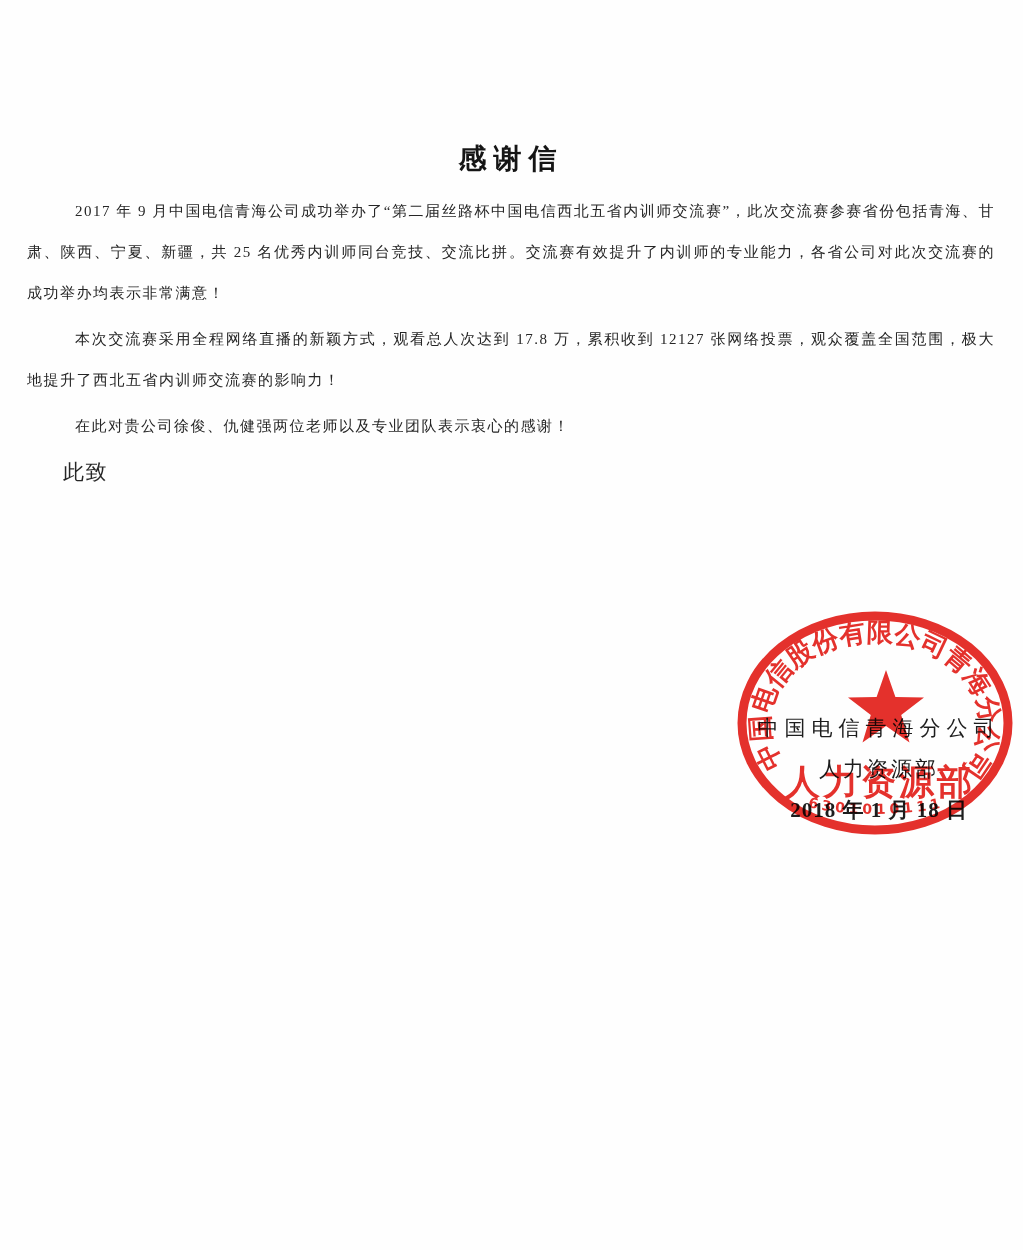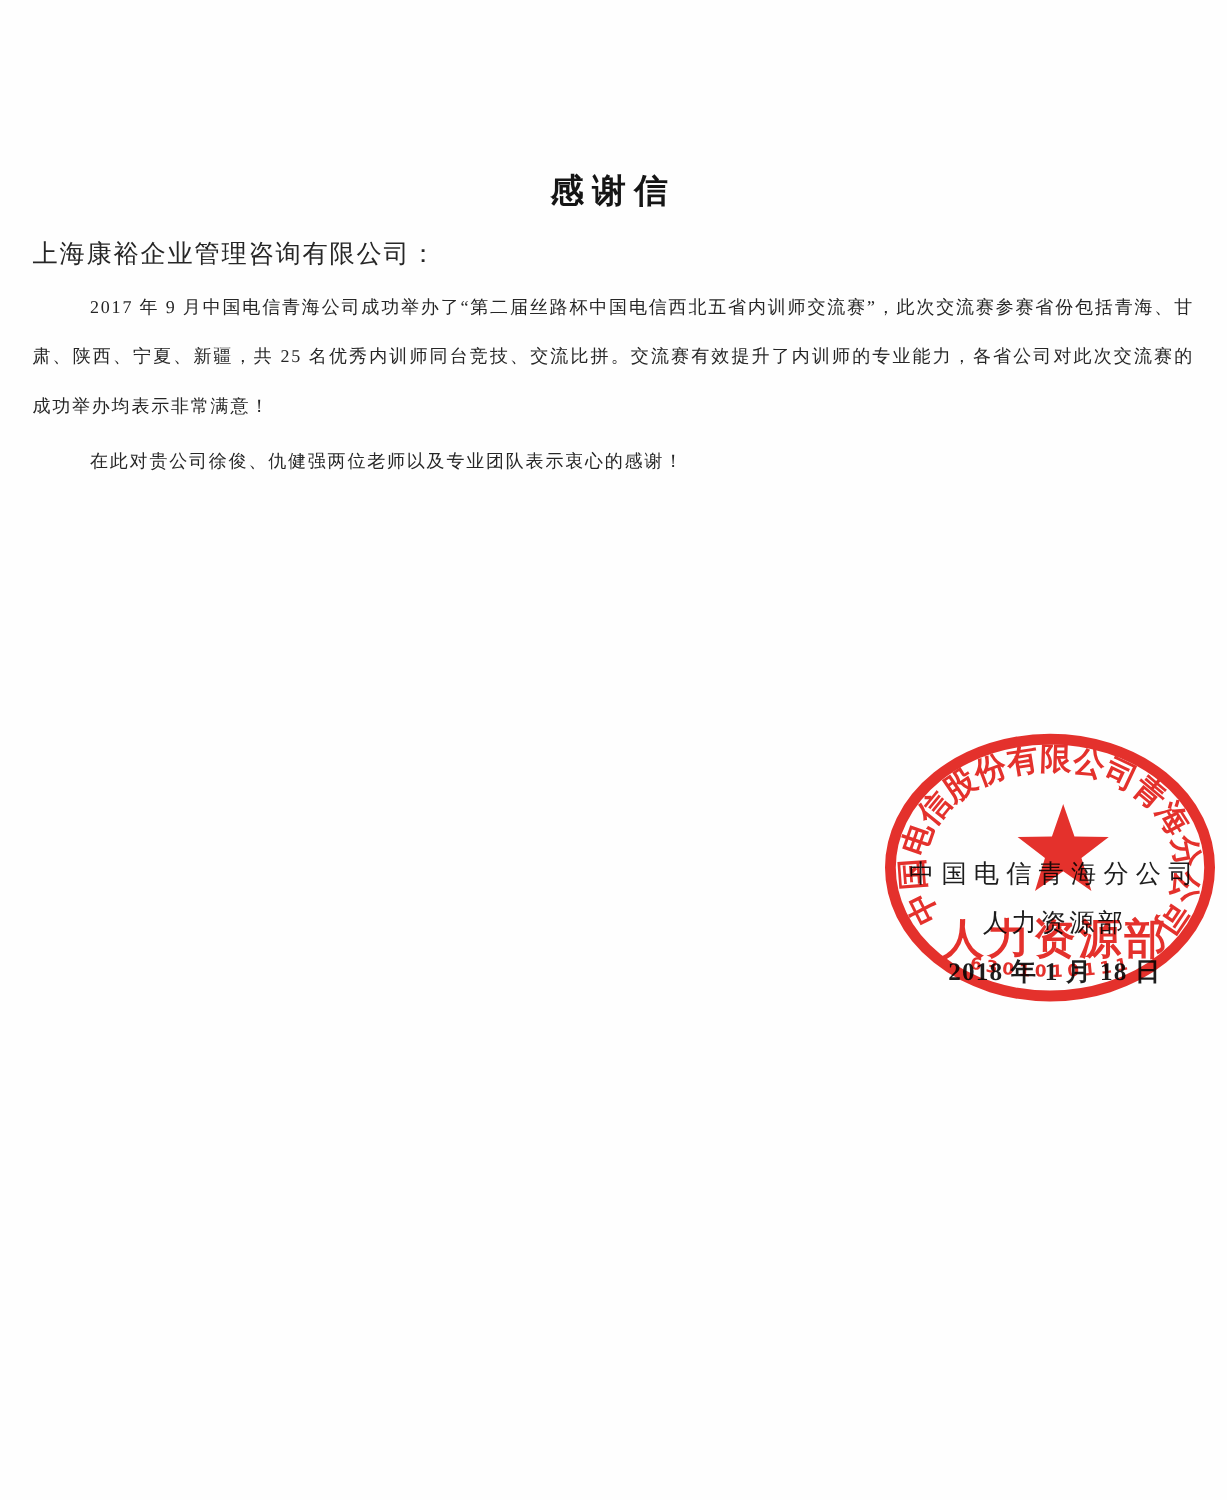--- a/index.html
+++ b/index.html
@@ -41,25 +41,26 @@
   .stamp-serial { font-family:"DejaVu Sans", sans-serif; font-weight:bold; font-size:14px; letter-spacing:4px; }
 </style>
 </head>
 <body>
 
 <div class="page">
 
   <div class="content">
     <div class="title">感谢信</div>
 
-    <div class="greeting">上海康裕企业管理咨询有限公司：</div>
 
     <p class="body">2017 年 9 月中国电信青海公司成功举办了“第二届丝路杯中国电信西北五省内训师交流赛”，此次交流赛参赛省份包括青海、甘肃、陕西、宁夏、新疆，共 25 名优秀内训师同台竞技、交流比拼。交流赛有效提升了内训师的专业能力，各省公司对此次交流赛的成功举办均表示非常满意！</p>
+    <p class="body">本次交流赛采用全程网络直播的新颖方式，观看总人次达到 17.8 万，累积收到 12127 张网络投票，观众覆盖全国范围，极大地提升了西北五省内训师交流赛的影响力！</p>
     <p class="body">在此对贵公司徐俊、仇健强两位老师以及专业团队表示衷心的感谢！</p>
 
+    <div class="cizhi">此致</div>
   </div>
 
   <div class="signature">
     <div class="sig-company">中国电信青海分公司</div>
     <div class="sig-dept">人力资源部</div>
     <div class="sig-date">2018 年 1 月 18 日</div>
   </div>
 
   <div class="stamp">
     <svg viewBox="0 0 284 232" xmlns="http://www.w3.org/2000/svg">

